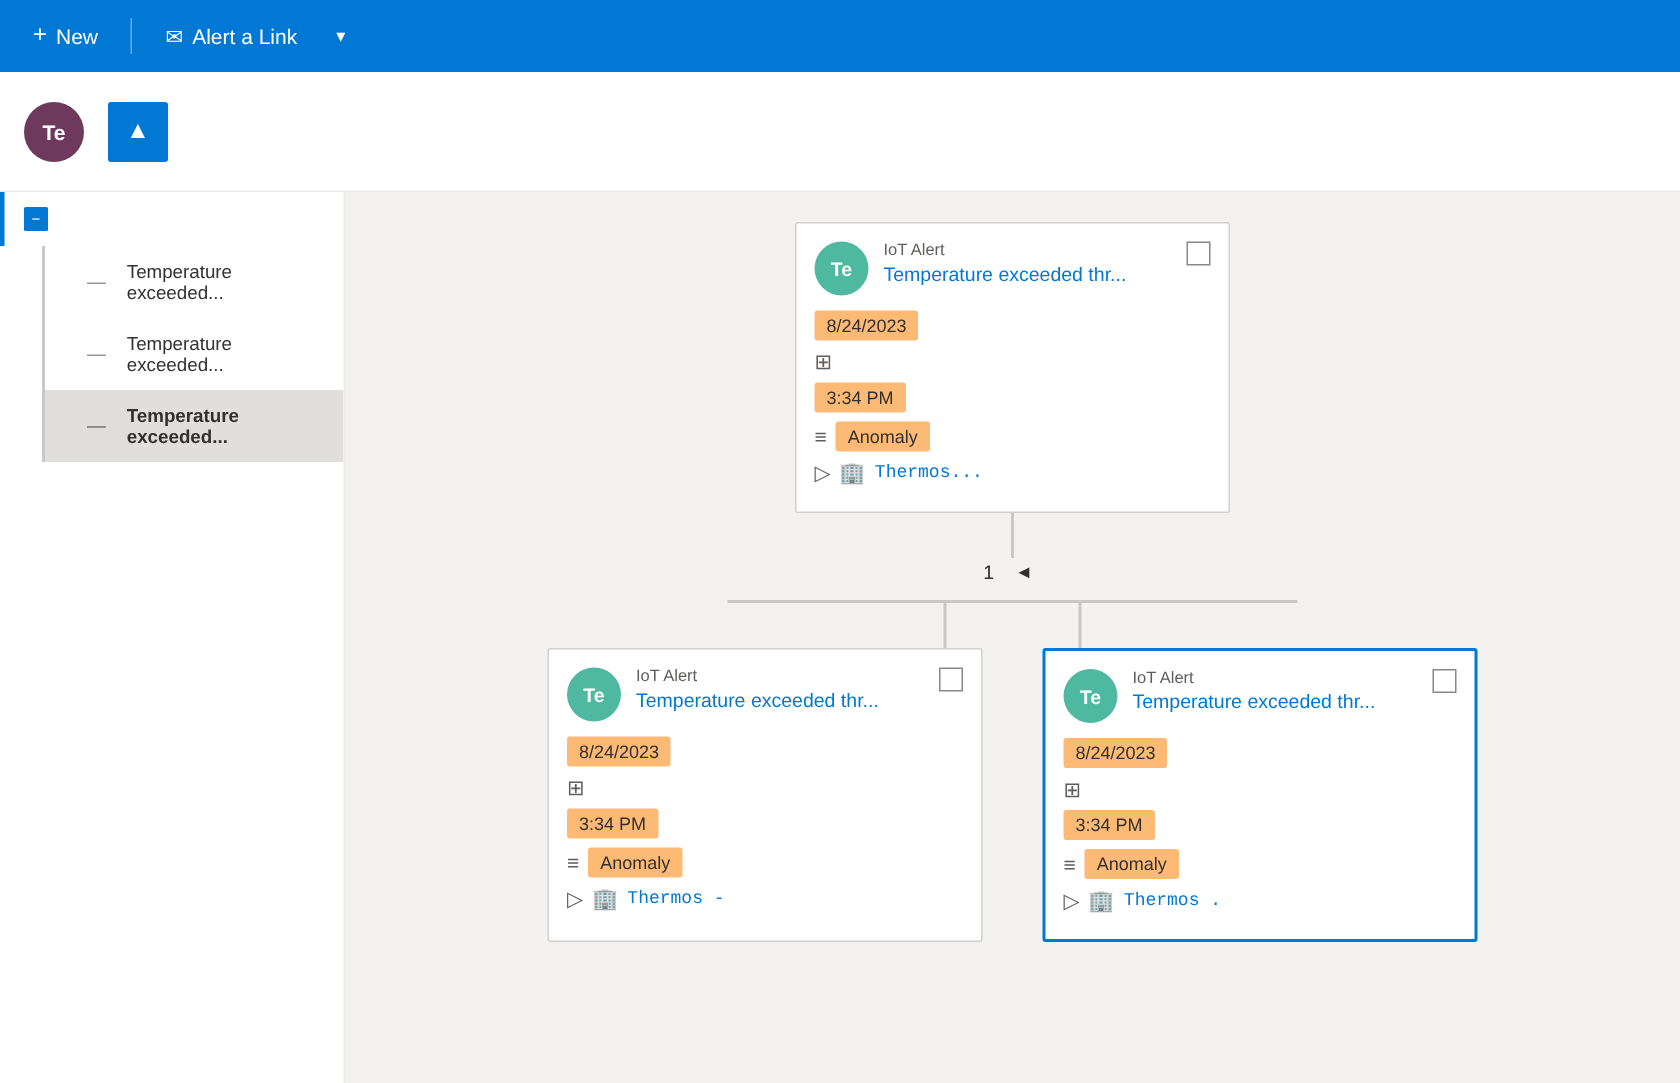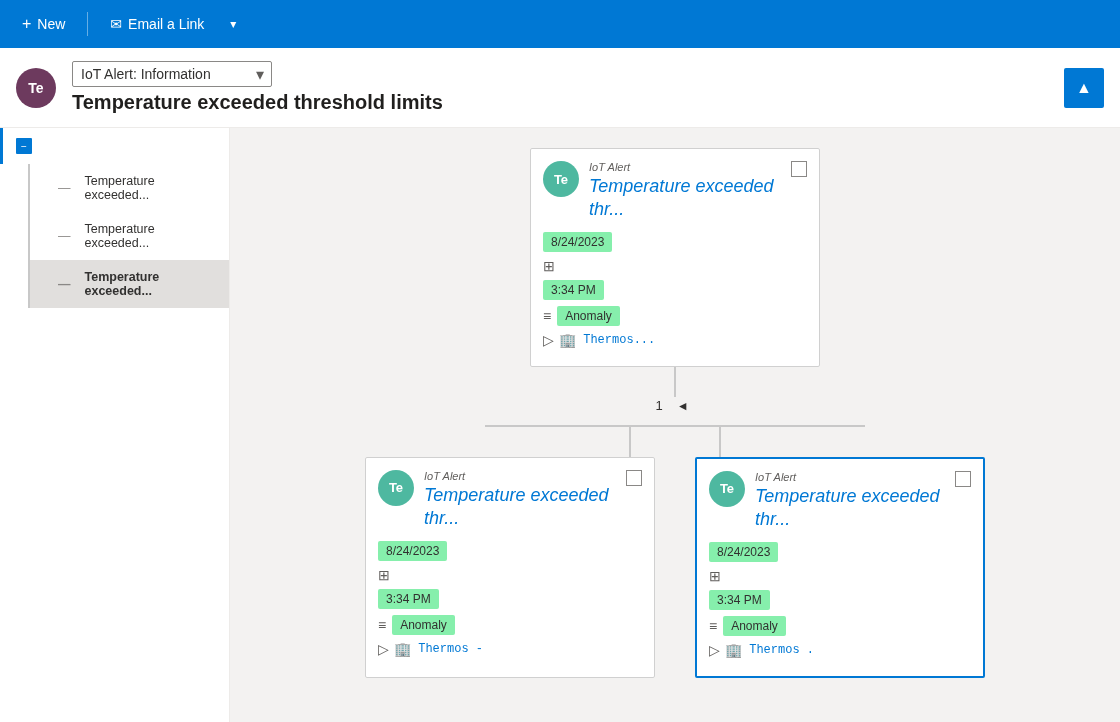--- a/index.html
+++ b/index.html
@@ -210,46 +210,46 @@
       border-radius: 50%;
       background: #4eb8a0;
       display: flex;
       align-items: center;
       justify-content: center;
       color: white;
       font-size: 13px;
       font-weight: 600;
       flex-shrink: 0;
     }
-    .card-info { flex: 1; font-style: italic; }
+    .card-info { flex: 1; }
     .card-type {
       font-size: 11px;
       color: #605e5c;
       margin-bottom: 2px;
     }
     .card-title {
-      font-size: 18px;
+      font-size: 13px;
       color: #0078d4;
       font-weight: 500;
       line-height: 1.3;
     }
     .card-checkbox {
       width: 16px;
       height: 16px;
       border: 1px solid #8a8886;
       background: white;
       flex-shrink: 0;
       cursor: pointer;
     }
     .card-field {
       margin-bottom: 6px;
     }
     .card-field-value {
       display: inline-block;
-      background: #86efac;
+      background: #fdba74;
       padding: 3px 8px;
       border-radius: 2px;
       font-size: 12px;
       color: #323130;
     }
     .card-icon-row {
       display: flex;
       align-items: center;
       gap: 6px;
       margin-bottom: 6px;
@@ -304,37 +304,27 @@
 <body>
 
 <div class="toolbar">
   <button class="toolbar-btn">
     <span class="toolbar-plus">+</span>
     <span>New</span>
   </button>
   <div class="toolbar-separator"></div>
   <button class="toolbar-btn">
     <span>✉</span>
-    <span>Email a Link</span>
+    <span>Alert a Link</span>
   </button>
   <button class="toolbar-dropdown-btn">▾</button>
 </div>
 
 <div class="header">
   <div class="avatar-header">Te</div>
-  <div class="header-info">
-    <div class="header-dropdown">
-      <div class="header-select-wrapper">
-        <select class="header-dropdown-select">
-          <option>IoT Alert: Information</option>
-        </select>
-      </div>
-    </div>
-    <div class="header-title">Temperature exceeded threshold limits</div>
-  </div>
   <button class="header-collapse-btn">
     <span>▲</span>
   </button>
 </div>
 
 <div class="main">
 
   <div class="sidebar">
     <div class="sidebar-item parent">
       <span class="collapse-icon">−</span>

